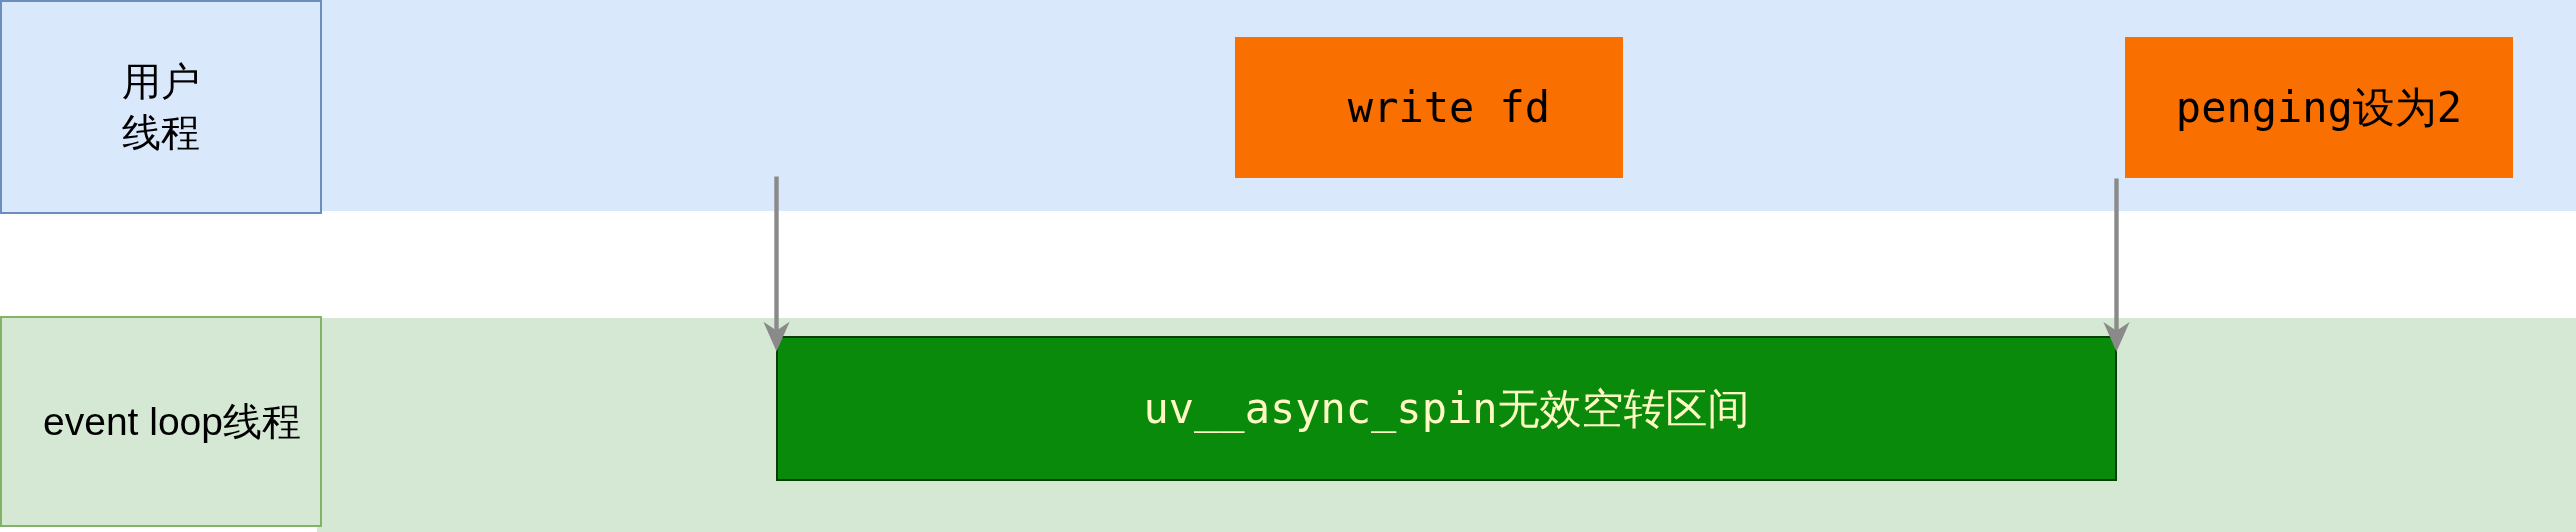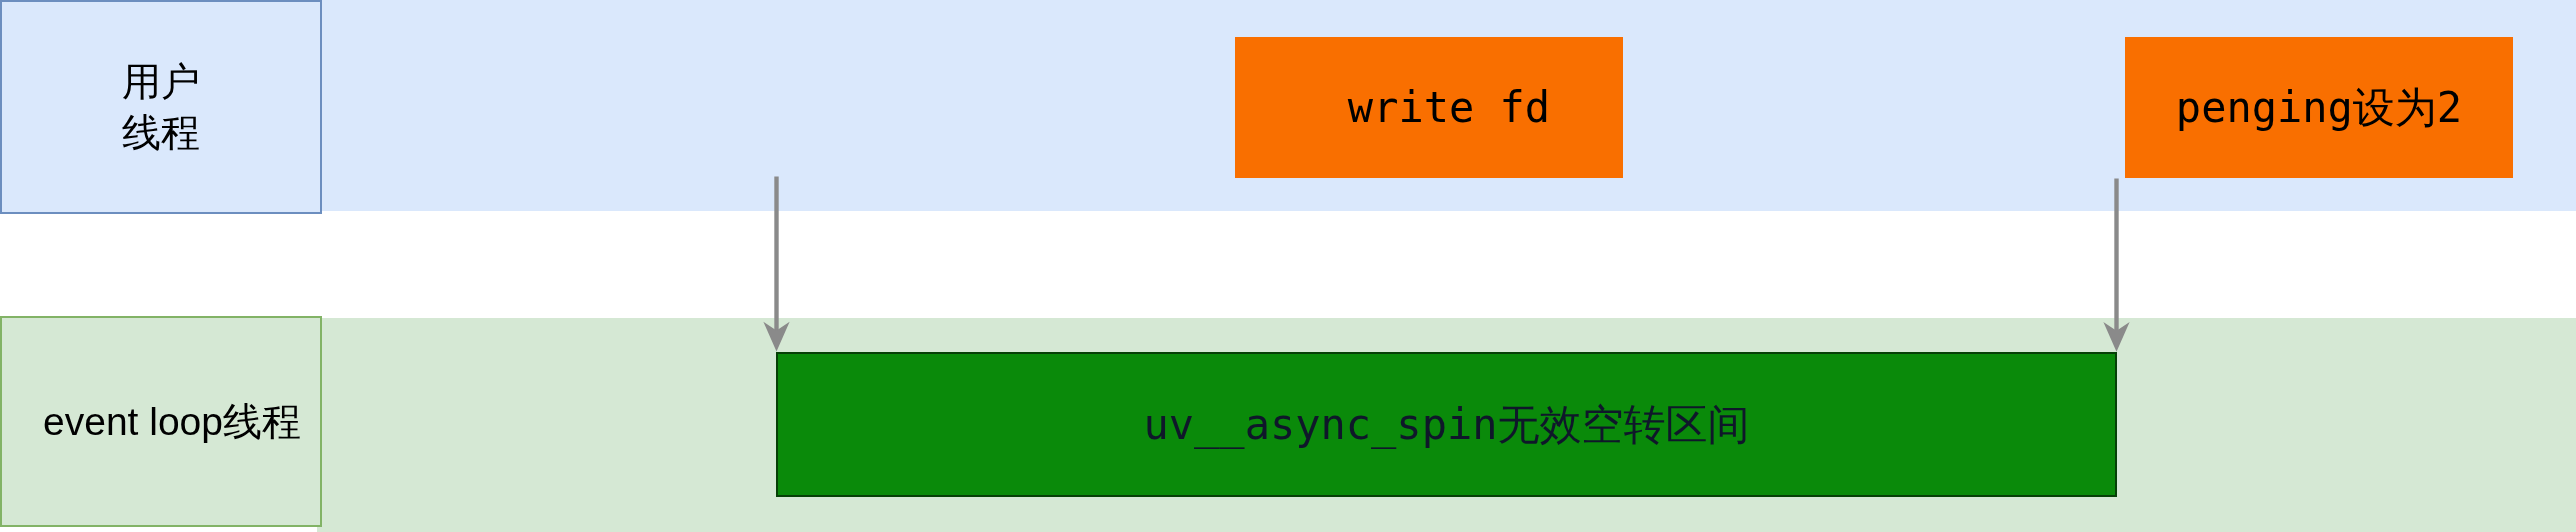--- a/index.html
+++ b/index.html
@@ -57,28 +57,28 @@
     font-family: "DejaVu Sans Mono", monospace;
     font-size: 42px;
     white-space: nowrap;
   }
   .event-pending  { left: 389px;  top: 37px; width: 388px; height: 139px; }
   .event-writefd  { left: 1235px; top: 37px; width: 388px; height: 141px; padding-left: 40px; }
   .event-penging  { left: 2116px; top: 37px; width: 388px; height: 141px; margin-left: 9px; }
   
   .span-box {
     position: absolute;
-    left: 776px; top: 352px; width: 1341px; height: 145px;
+    left: 776px; top: 336px; width: 1341px; height: 145px;
     box-sizing: border-box;
     background: #0a8a0a;
     border: 2.6px solid #064006;
     display: flex;
     align-items: center;
     justify-content: center;
-    color: #0f172a;
+    color: #fef9c3;
     font-family: "DejaVu Sans Mono", monospace;
     font-size: 42px;
     white-space: nowrap;
   }
   .arrow-svg { position: absolute; }
 </style>
 </head>
 <body>
 
 <div id="canvas">

